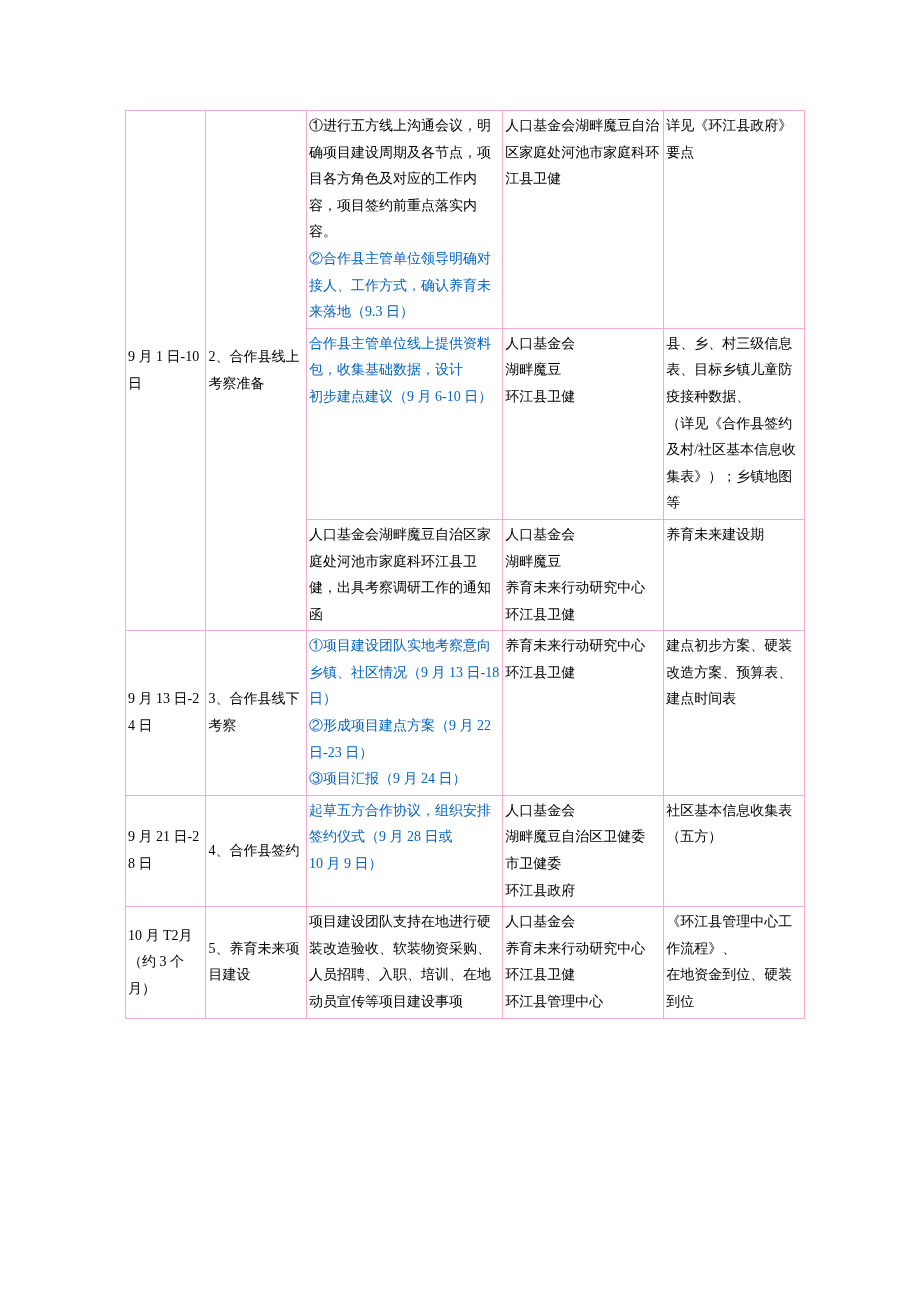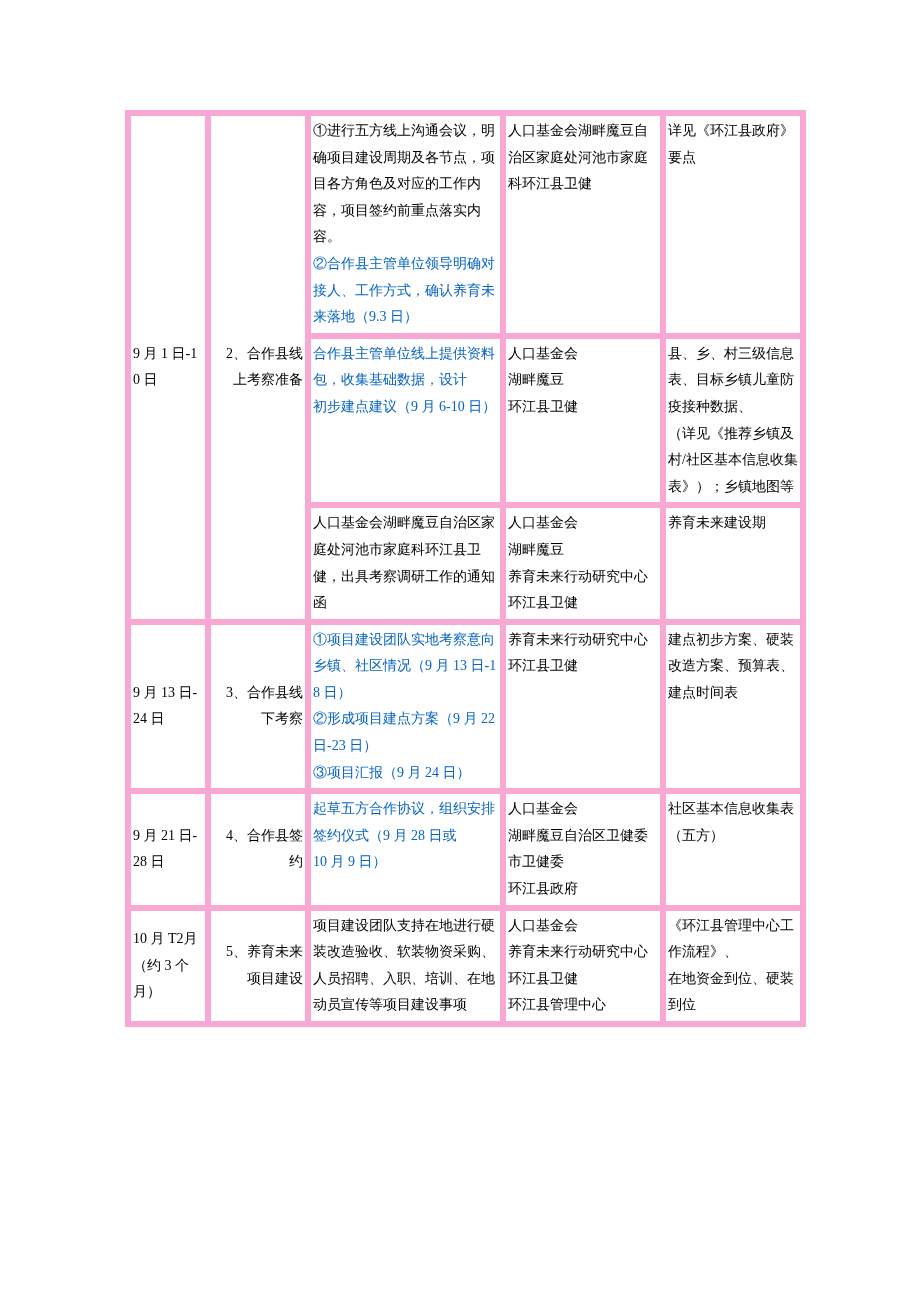--- a/index.html
+++ b/index.html
@@ -15,27 +15,27 @@
   }
   .page {
     padding: 110px 115px 0 125px;
   }
   table {
     border-collapse: collapse;
     width: 100%;
     table-layout: fixed;
   }
   td {
-    border: 6px solid #f9a8d4;
+    border: 1px solid #f9a8d4;
     vertical-align: top;
     padding: 2px 2px;
     word-break: break-all;
   }
   .c1 { width: 80px; text-align: left; vertical-align: middle;}
-  .c2 { width: 100px; text-align: right; vertical-align: middle;}
+  .c2 { width: 100px; text-align: left; vertical-align: middle;}
   .c3 { width: 195px; }
   .c4 { width: 160px; }
   .c5 { width: 140px; }
   .blue { color: #0563c1; }
   .indent { text-indent: 1em; }
 </style>
 </head>
 <body>
 
 <div class="page">
@@ -52,21 +52,21 @@
   <tr>
     <td class="c1" rowspan="3">9 月 1 日-10 日</td>
     <td class="c2" rowspan="3">2、合作县线上考察准备</td>
     <td class="c3">①进行五方线上沟通会议，明确项目建设周期及各节点，项目各方角色及对应的工作内容，项目签约前重点落实内容。<br><span class="blue">②合作县主管单位领导明确对接人、工作方式，确认养育未来落地（9.3 日）</span></td>
     <td class="c4">人口基金会湖畔魔豆自治区家庭处河池市家庭科环江县卫健</td>
     <td class="c5">详见《环江县政府》要点</td>
   </tr>
   <tr>
     <td class="c3"><span class="blue">合作县主管单位线上提供资料包，收集基础数据，设计<br>初步建点建议（9 月 6-10 日）</span></td>
     <td class="c4" style="vertical-align:top">人口基金会<br>湖畔魔豆<br>环江县卫健</td>
-    <td class="c5">县、乡、村三级信息表、目标乡镇儿童防疫接种数据、<br><span class="indent">（详见《推荐乡镇</span>及村/社区基本信息收集表》）；乡镇地图等</td>
+    <td class="c5">县、乡、村三级信息表、目标乡镇儿童防疫接种数据、<br><span class="indent">（详见《合作县签约</span>及村/社区基本信息收集表》）；乡镇地图等</td>
   </tr>
   <tr>
     <td class="c3" style="vertical-align:middle">人口基金会湖畔魔豆自治区家庭处河池市家庭科环江县卫健，出具考察调研工作的通知函</td>
     <td class="c4">人口基金会<br>湖畔魔豆<br>养育未来行动研究中心<br>环江县卫健</td>
     <td class="c5">养育未来建设期</td>
   </tr>
 
   <tr>
     <td class="c1">9 月 13 日-24 日</td>
     <td class="c2">3、合作县线下考察</td>

